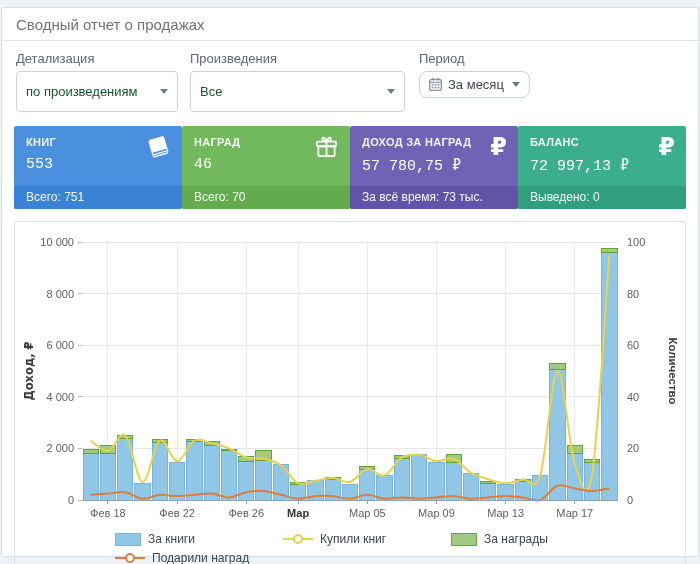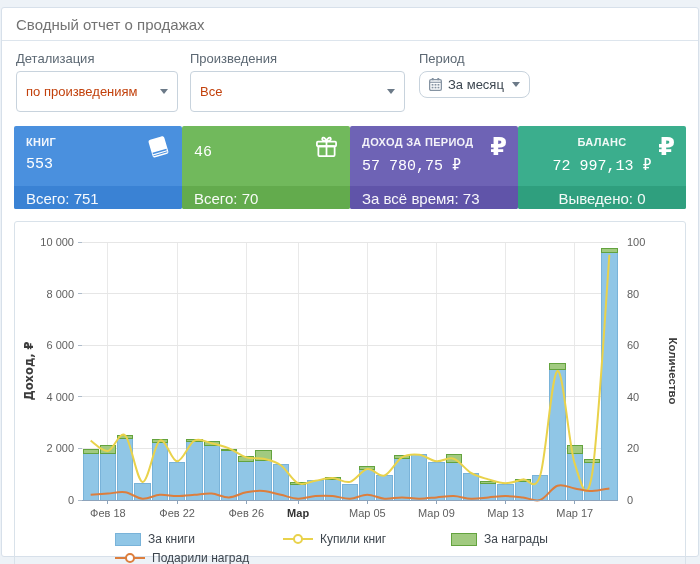--- a/index.html
+++ b/index.html
@@ -18,41 +18,41 @@
   }
   .panel-header { padding:8px 14px 7px; border-bottom:1px solid #dde5ed; }
   .panel-header h1 { font-size:15px; font-weight:normal; color:#737373; }
 
   .filters { display:flex; padding:10px 14px 13px; }
   .filter { margin-right:12px; }
   .filter-label { font-size:13px; color:#5c6873; margin-bottom:5px; }
   .select {
     height:41px; background:#fff; border:1px solid #c8d3dd; border-radius:4px;
     display:flex; align-items:center; justify-content:space-between;
-    padding:16px 9px; font-size:13px; color:#c2410c; cursor:pointer;
+    padding:16px 9px; font-size:13px; color:#14532d; cursor:pointer;
   }
   .caret {
     width:0; height:0; border-left:4px solid transparent; border-right:4px solid transparent;
     border-top:5px solid #6c7a88; margin-left:8px; flex:none;
   }
   .period-btn {
     height:27px; background:#fff; border:1px solid #c8d3dd; border-radius:8px;
     display:flex; align-items:center; padding:0 9px; font-size:13px; color:#3c4650;
     font-family:inherit; cursor:pointer;
   }
   .period-btn svg { margin-right:6px; }
 
   .cards { display:flex; margin:1px 12px 12px; }
   .card { flex:1; border-radius:2px; overflow:hidden; color:#fff; }
   .card-body { position:relative; padding:10px 12px 8px; height:60px; }
   .card-title { font-size:11px; font-weight:bold; letter-spacing:.3px; color:rgba(255,255,255,.92); }
   .card-value { font-size:15px; margin-top:8px; font-family:Liberation Mono, monospace; }
   .card-icon { position:absolute; top:9px; right:11px; line-height:1; }
   .ruble-glyph { font-size:24px; font-weight:bold; color:#fff; font-family:"DejaVu Sans",sans-serif; }
-  .card-footer { padding:4px 12px 5px; font-size:15px; height:23px; color:rgba(255,255,255,.95); }
+  .card-footer { padding:4px 12px 5px; font-size:12px; height:23px; color:rgba(255,255,255,.95); }
 
   .chart-box { margin:0 12px 10px; border:1px solid #d9e2ea; border-radius:3px; padding:8px 5px 6px; }
   #chart-svg { display:block; width:100%; }
   .legend { display:flex; flex-wrap:wrap; padding-left:95px; margin-top:4px; row-gap:5px; }
   .legend-item { display:flex; align-items:flex-end; width:168px; flex:none; cursor:pointer; }
   .legend-item:last-child { width:auto; }
   .sw-bar { display:inline-block; width:26px; height:13px; flex:none; }
   .sw-line { display:inline-block; width:30px; height:14px; flex:none; }
   .legend-label { font-size:12px; color:#3d454d; margin-left:7px; }
 </style>
@@ -116,43 +116,44 @@
               <path d="M6.6 18.4 19.9 16.9" stroke="#4a90de" stroke-width=".9" fill="none"></path>
             </g>
           </svg>
         </span>
       </div>
       <div class="card-footer" style="background: rgb(58, 130, 212);">Всего: 751</div>
     </div>
 
     <div class="card" style="background: rgb(113, 185, 92);">
       <div class="card-body">
+        <div class="card-title">НАГРАД</div>
         <div class="card-value">46</div>
         <span class="card-icon">
           <svg width="25" height="25" viewBox="0 0 24 24" fill="none" stroke="#fff" stroke-width="1.7">
             <rect x="4.2" y="10.8" width="15.6" height="9.4" rx="1"></rect>
             <rect x="2.8" y="6.4" width="18.4" height="4.4" rx="1"></rect>
             <path d="M12 6.4V20.2"></path>
             <path d="M12 6C9.6 6 7.3 4.9 7.9 3.3 8.5 1.8 11 2.5 12 6zM12 6c2.4 0 4.7-1.1 4.1-2.7C15.5 1.8 13 2.5 12 6z"></path>
           </svg>
         </span>
       </div>
       <div class="card-footer" style="background: rgb(99, 171, 77);">Всего: 70</div>
     </div>
 
     <div class="card" style="background: rgb(110, 99, 181);">
       <div class="card-body">
-        <div class="card-title">ДОХОД ЗА ПЕРИОД</div>
+        <div class="card-title">ДОХОД ЗА НАГРАД</div>
         <div class="card-value">57 780,75 ₽</div>
         <span class="card-icon ruble-glyph">₽</span>
       </div>
       <div class="card-footer" style="background: rgb(96, 84, 169);">За всё время: 73 тыс.</div>
     </div>
 
-    <div class="card" style="background: rgb(59, 174, 141); text-align: center;">
+    <div class="card" style="background: rgb(59, 174, 141);">
       <div class="card-body">
         <div class="card-title">БАЛАНС</div>
         <div class="card-value">72 997,13 ₽</div>
         <span class="card-icon ruble-glyph">₽</span>
       </div>
       <div class="card-footer" style="background: rgb(47, 159, 126);">Выведено: 0</div>
     </div>
 
   </div>
 

